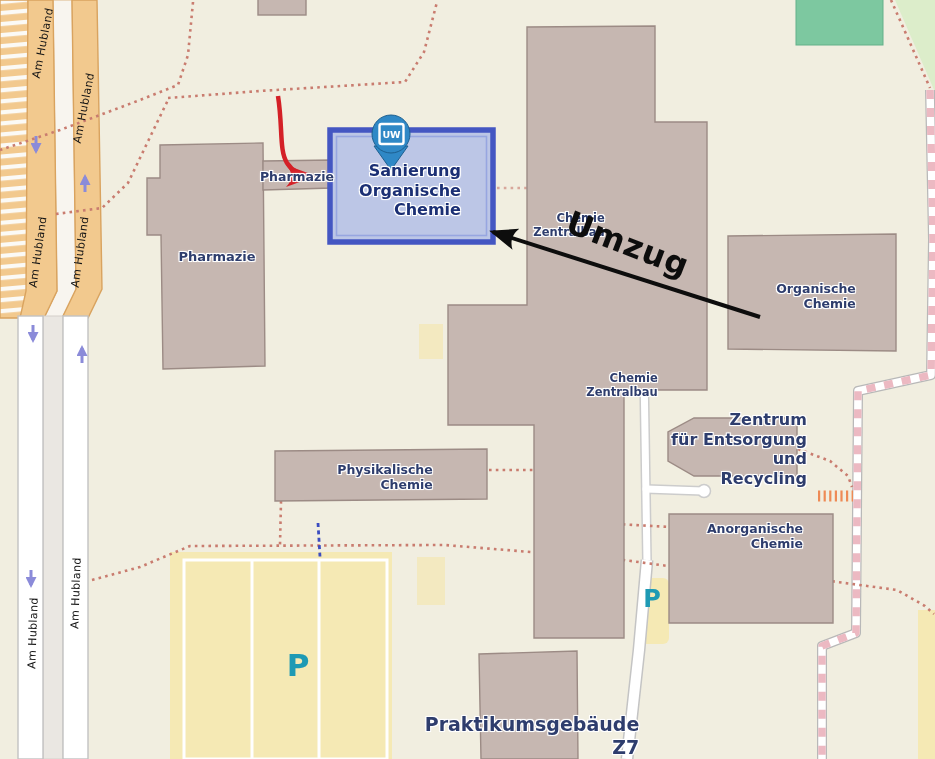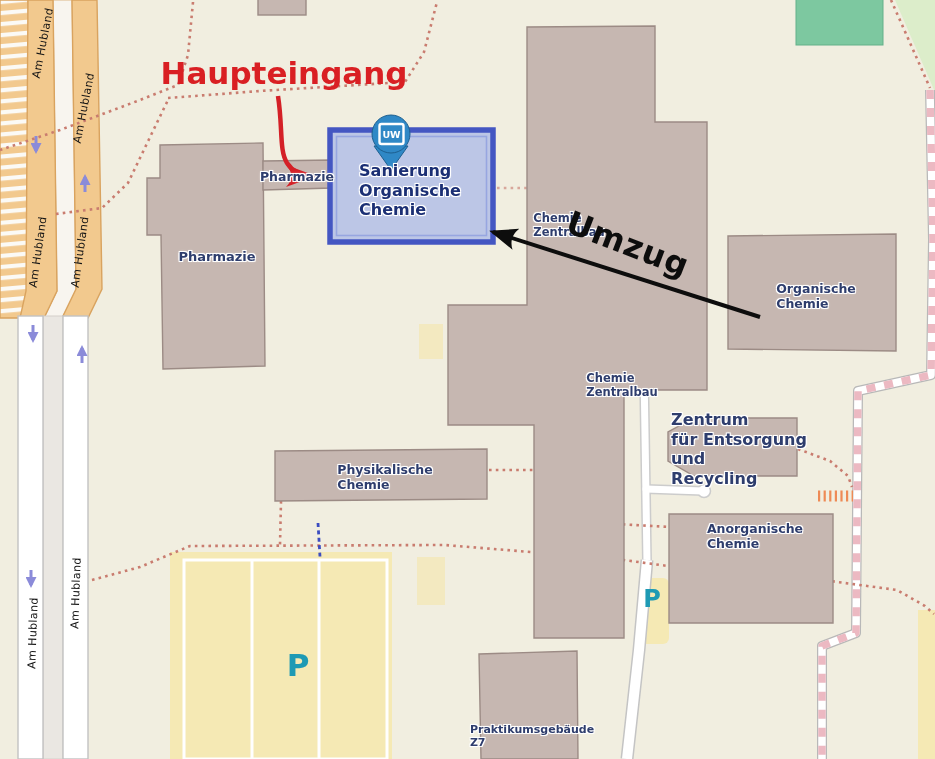--- a/index.html
+++ b/index.html
@@ -5,21 +5,21 @@
   html,body{margin:0;padding:0;background:#888;}
   .map{
     position:relative;width:935px;height:759px;overflow:hidden;
     background:#f1eee0;
     font-family:"DejaVu Sans","Liberation Sans",sans-serif;
   }
   .map svg{position:absolute;left:0;top:0;}
   .lbl{
     position:absolute;transform:translate(-50%,-50%);
     color:#2e3d6d;font-weight:bold;font-size:12.5px;line-height:1.22;
-    text-align:left;white-space:pre-line;
+    text-align:right;white-space:pre-line;
     text-shadow:-1px -1px 0 #fff,1px -1px 0 #fff,-1px 1px 0 #fff,1px 1px 0 #fff,0 0 3px #fff;
     pointer-events:none;
     padding-left:8px;
   }
   .street{
     position:absolute;color:#141414;font-size:11px;letter-spacing:.4px;
     white-space:nowrap;pointer-events:none;
   }
   .annot-red{
     position:absolute;transform:translate(-50%,-50%);
@@ -168,29 +168,28 @@
   <div class="lbl" style="left:812px;top:296px">Organische
 Chemie</div>
   <div class="lbl" style="left:381px;top:477px">Physikalische
 Chemie</div>
   <div class="lbl" style="left:735px;top:449px;font-size:16px">Zentrum
 für Entsorgung
 und
 Recycling</div>
   <div class="lbl" style="left:751px;top:536px">Anorganische
 Chemie</div>
-  <div class="lbl" style="left:528px;top:736px;font-size:11px">Praktikumsgebäude
+  <div class="lbl" style="left:528px;top:736px;font-size:19px">Praktikumsgebäude
 Z7</div>
 
   <div class="street" style="left:43px;top:43px;transform:translate(-50%,-50%) rotate(-79deg)">Am Hubland</div>
   <div class="street" style="left:84px;top:108px;transform:translate(-50%,-50%) rotate(-79deg)">Am Hubland</div>
   <div class="street" style="left:38px;top:252px;transform:translate(-50%,-50%) rotate(-82deg)">Am Hubland</div>
   <div class="street" style="left:80px;top:252px;transform:translate(-50%,-50%) rotate(-82deg)">Am Hubland</div>
   <div class="street" style="left:33px;top:633px;transform:translate(-50%,-50%) rotate(-88deg)">Am Hubland</div>
   <div class="street" style="left:76px;top:593px;transform:translate(-50%,-50%) rotate(-88deg)">Am Hubland</div>
 
   <div class="p-sign" style="left:298px;top:665px;font-size:31px">P</div>
   <div class="p-sign" style="left:652px;top:599px;font-size:24px">P</div>
 
-  <div class="annot-red" style="left:284px;top:73px">Haupteingang</div>
   <div class="annot-black" style="left:628px;top:244px;transform:translate(-50%,-50%) rotate(21deg)">Umzug</div>
 
 </div>
 
 </body></html>

